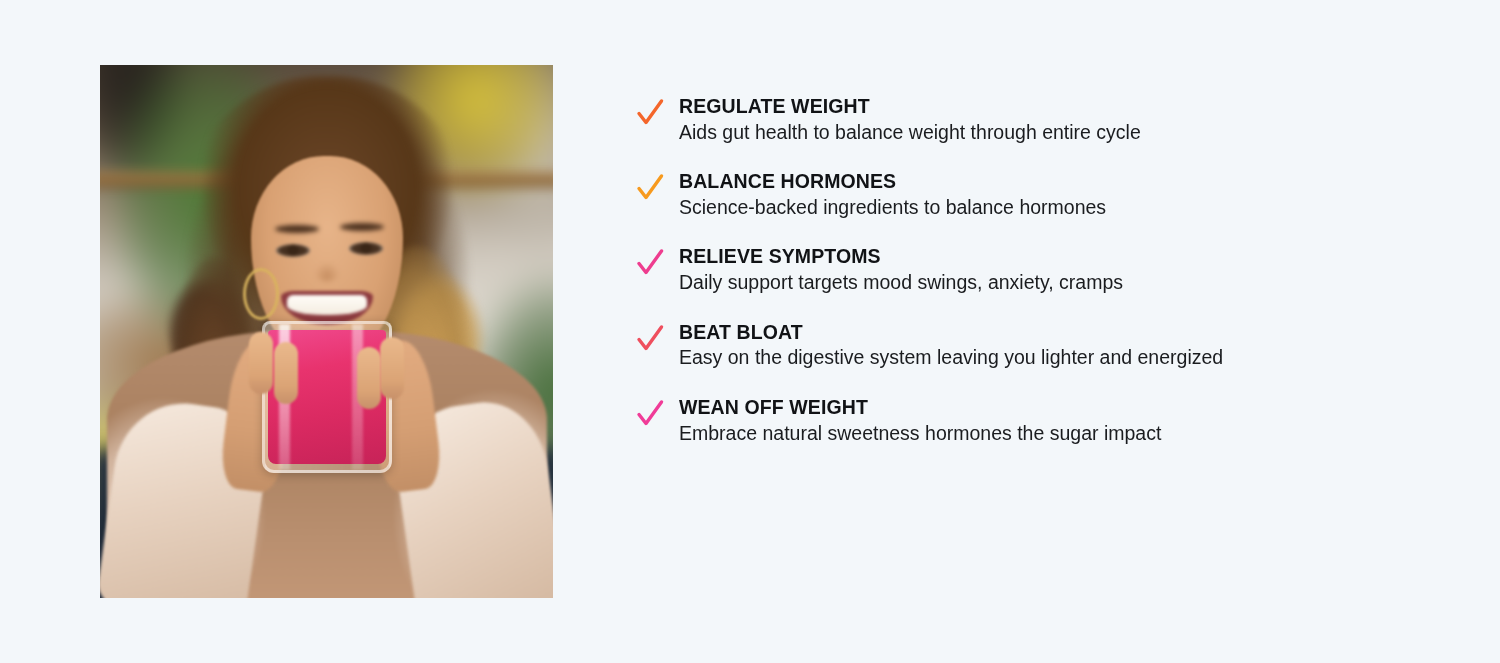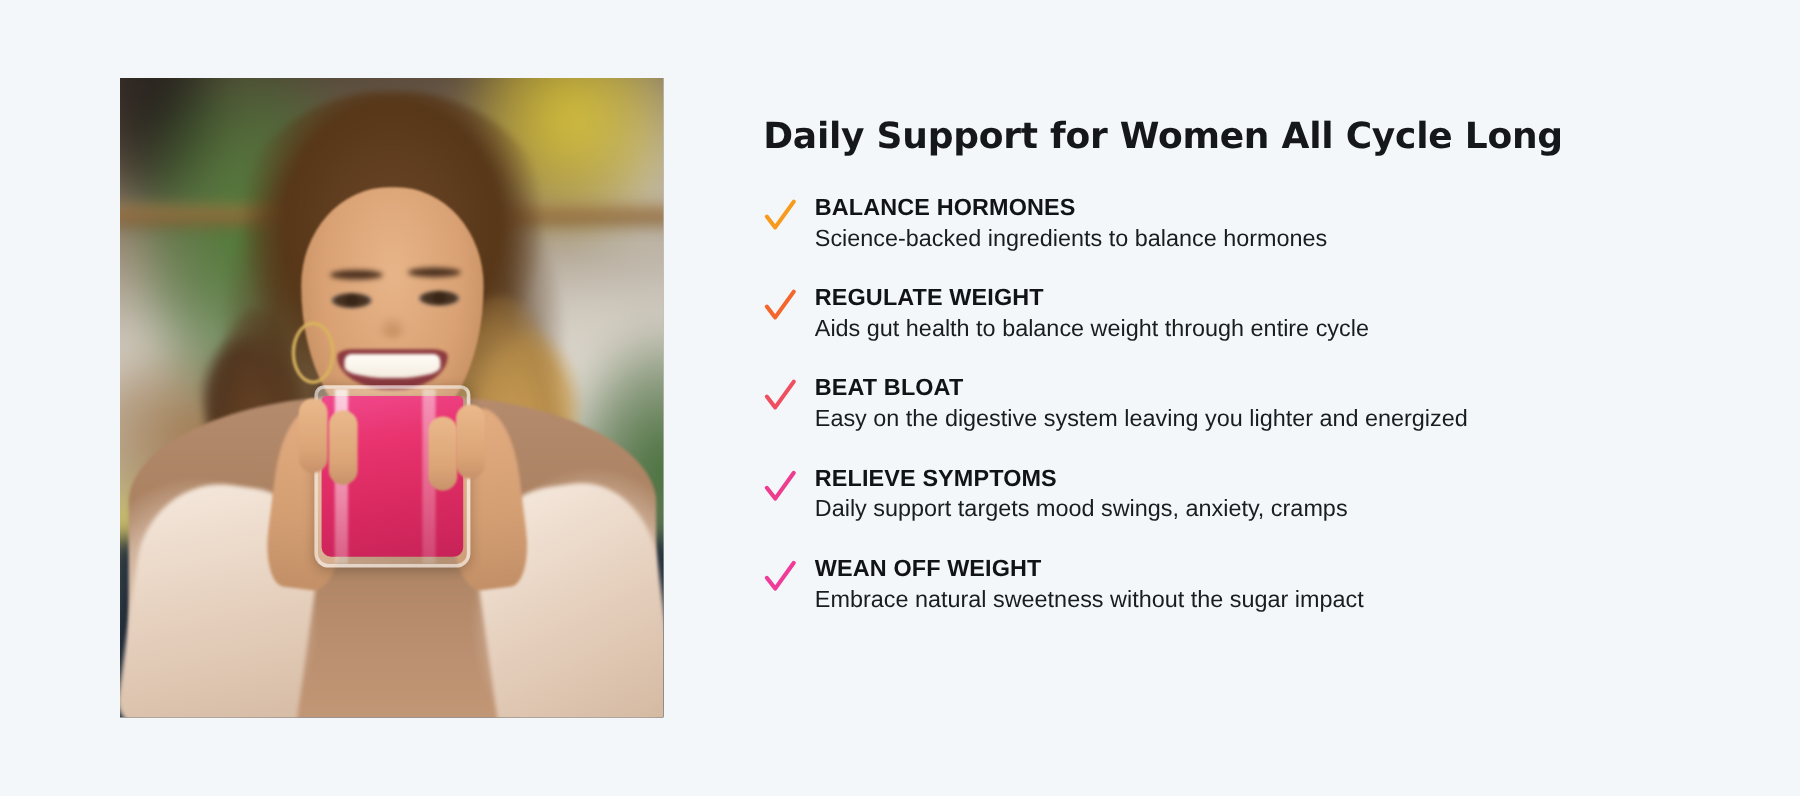--- a/index.html
+++ b/index.html
@@ -343,79 +343,78 @@
       </div>
       <div class="finger" style="left:33%;top:50%;"></div>
       <div class="finger" style="left:38.5%;top:52%;"></div>
       <div class="finger" style="right:33%;top:51%;"></div>
       <div class="finger" style="right:38%;top:53%;"></div>
     </div>
   </div>
 
   <div class="content">
 
-    <h1 class="headline">Daily Support for Women All Cycle Long</h1>
 
     <ul class="benefit-list">
+
+      <li class="benefit">
+        <span class="check">
+          <svg viewBox="0 0 28 30" xmlns="http://www.w3.org/2000/svg">
+            <path d="M3 15.5 L10 24.5 L25.5 3" fill="none" stroke="#F4662B" stroke-width="3.4" stroke-linecap="round" stroke-linejoin="round"></path>
+          </svg>
+        </span>
+        <div class="benefit-text">
+          <p class="benefit-title">REGULATE WEIGHT</p>
+          <p class="benefit-desc">Aids gut health to balance weight through entire cycle</p>
+        </div>
+      </li>
 
       <li class="benefit">
         <span class="check">
           <svg viewBox="0 0 28 30" xmlns="http://www.w3.org/2000/svg">
             <path d="M3 15.5 L10 24.5 L25.5 3" fill="none" stroke="#F79A1E" stroke-width="3.4" stroke-linecap="round" stroke-linejoin="round"></path>
           </svg>
         </span>
         <div class="benefit-text">
           <p class="benefit-title">BALANCE HORMONES</p>
           <p class="benefit-desc">Science-backed ingredients to balance hormones</p>
         </div>
       </li>
 
       <li class="benefit">
         <span class="check">
           <svg viewBox="0 0 28 30" xmlns="http://www.w3.org/2000/svg">
-            <path d="M3 15.5 L10 24.5 L25.5 3" fill="none" stroke="#F4662B" stroke-width="3.4" stroke-linecap="round" stroke-linejoin="round"></path>
+            <path d="M3 15.5 L10 24.5 L25.5 3" fill="none" stroke="#EE3D8F" stroke-width="3.4" stroke-linecap="round" stroke-linejoin="round"></path>
           </svg>
         </span>
         <div class="benefit-text">
-          <p class="benefit-title">REGULATE WEIGHT</p>
-          <p class="benefit-desc">Aids gut health to balance weight through entire cycle</p>
+          <p class="benefit-title">RELIEVE SYMPTOMS</p>
+          <p class="benefit-desc">Daily support targets mood swings, anxiety, cramps</p>
         </div>
       </li>
 
       <li class="benefit">
         <span class="check">
           <svg viewBox="0 0 28 30" xmlns="http://www.w3.org/2000/svg">
             <path d="M3 15.5 L10 24.5 L25.5 3" fill="none" stroke="#EF4F5E" stroke-width="3.4" stroke-linecap="round" stroke-linejoin="round"></path>
           </svg>
         </span>
         <div class="benefit-text">
           <p class="benefit-title">BEAT BLOAT</p>
           <p class="benefit-desc">Easy on the digestive system leaving you lighter and energized</p>
         </div>
       </li>
 
       <li class="benefit">
         <span class="check">
           <svg viewBox="0 0 28 30" xmlns="http://www.w3.org/2000/svg">
-            <path d="M3 15.5 L10 24.5 L25.5 3" fill="none" stroke="#EE3D8F" stroke-width="3.4" stroke-linecap="round" stroke-linejoin="round"></path>
-          </svg>
-        </span>
-        <div class="benefit-text">
-          <p class="benefit-title">RELIEVE SYMPTOMS</p>
-          <p class="benefit-desc">Daily support targets mood swings, anxiety, cramps</p>
-        </div>
-      </li>
-
-      <li class="benefit">
-        <span class="check">
-          <svg viewBox="0 0 28 30" xmlns="http://www.w3.org/2000/svg">
             <path d="M3 15.5 L10 24.5 L25.5 3" fill="none" stroke="#F03C98" stroke-width="3.4" stroke-linecap="round" stroke-linejoin="round"></path>
           </svg>
         </span>
         <div class="benefit-text">
           <p class="benefit-title">WEAN OFF WEIGHT</p>
-          <p class="benefit-desc">Embrace natural sweetness without the sugar impact</p>
+          <p class="benefit-desc">Embrace natural sweetness hormones the sugar impact</p>
         </div>
       </li>
 
     </ul>
   </div>
 </div>
 
 </body></html>

